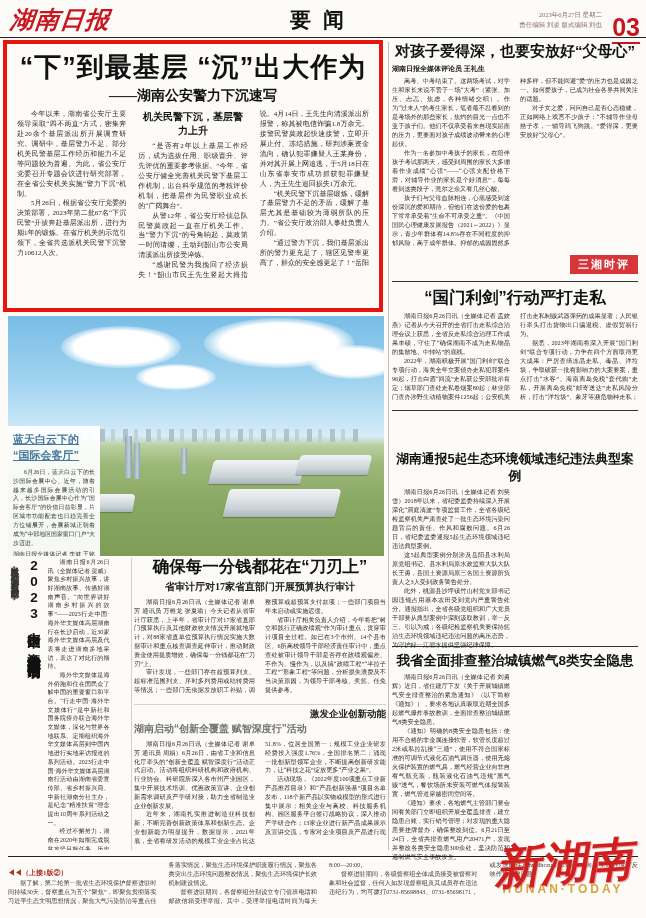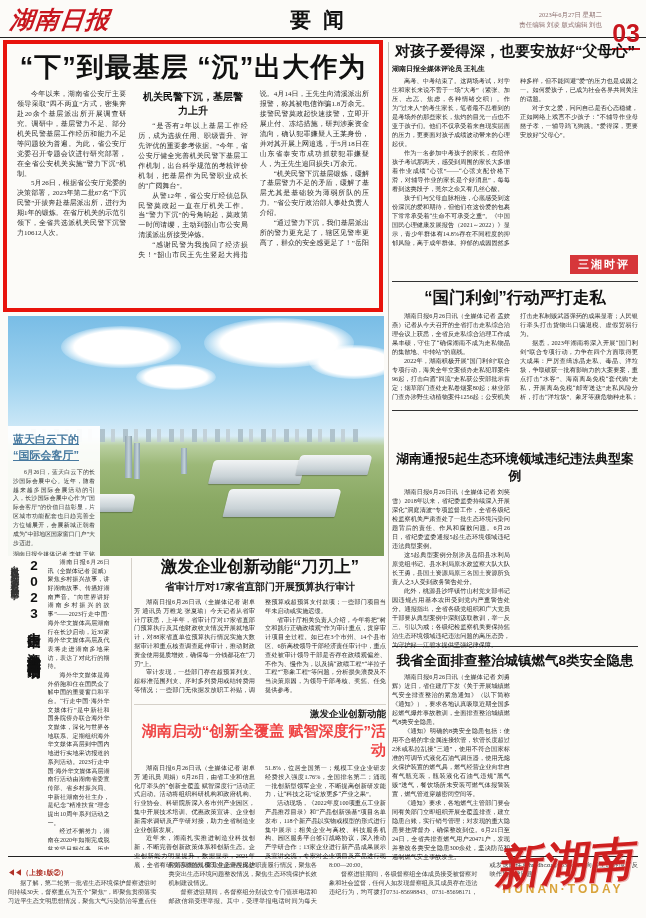--- a/index.html
+++ b/index.html
@@ -13,21 +13,21 @@
   .header { position:absolute; left:0; top:0; width:646px; height:38px;
             border-bottom:1.5px solid #222; background:#fcfbf8; }
   .masthead { position:absolute; left:10px; top:4px; font-family:"DejaVu Serif", serif;
               font-size:24px; font-weight:bold; font-style:italic; color:#c8161e;
               transform:skewX(-6deg); letter-spacing:1px; }
   .section-title { position:absolute; left:0; right:0; top:6px; text-align:center;
               font-family:"Liberation Sans", sans-serif; font-size:21px; font-weight:bold;
               letter-spacing:12px; color:#111; }
   .dateblock { position:absolute; right:44px; top:10px; text-align:right;
               font-size:6.5px; color:#8a6d6d; line-height:1.5; }
-  .pagenum  { position:absolute; right:6px; top:19px; font-family:"Liberation Sans", sans-serif;
+  .pagenum  { position:absolute; right:6px; top:13px; font-family:"Liberation Sans", sans-serif;
               font-size:25px; font-weight:bold; color:#c8161e; border-bottom:2px solid #c8161e; }
   
   .v-divider { position:absolute; left:388px; top:42px; height:808px; border-left:1px solid #c2bcb4; }
   .v-divider2 { position:absolute; left:131px; top:558px; height:292px; border-left:1px solid #d5d0c8; }
   
   .main-article { position:absolute; left:3px; top:40px; width:380px; height:272px;
                   border:4px solid #e8130c; background:#fcfbf8; padding:5px 10px 4px; }
   .main-headline { text-align:center; font-family:"Liberation Sans", sans-serif;
                   font-size:27px; font-weight:bold; letter-spacing:1px; color:#111; }
   .main-subtitle { text-align:center; font-size:14px; font-weight:bold; margin-top:2px; color:#111; }
@@ -62,21 +62,21 @@
   .vert-body .para { font-size:6px; line-height:1.45; text-indent:12px; }
   
   .audit-article { position:absolute; left:134px; top:556px; width:252px; height:146px; }
   .mid-headline { text-align:center; font-family:"Liberation Sans", sans-serif; font-size:16.5px; font-weight:bold; color:#111; }
   .mid-subtitle { text-align:center; font-size:10px; font-weight:bold; margin-top:2px; color:#222; }
   .audit-body { margin-top:4px; height:104px; column-count:2; column-gap:10px; }
   .audit-body .para, .innov-body .para { font-size:6.2px; line-height:1.42; text-indent:12px; }
   .innov-article { position:absolute; left:134px; top:704px; width:252px; height:148px;
                    border-top:1px solid #d5d0c8; padding-top:3px; }
   .innov-kicker { text-align:right; font-size:9.5px; font-weight:bold; color:#222; }
-  .innov-headline { text-align:right; font-family:"Liberation Sans", sans-serif; font-size:15px; font-weight:bold; color:#ef4444; margin-top:1px; }
+  .innov-headline { text-align:left; font-family:"Liberation Sans", sans-serif; font-size:10px; font-weight:bold; color:#737373; margin-top:1px; }
   .innov-body { margin-top:4px; height:106px; column-count:2; column-gap:10px; }
   
   .right-col { position:absolute; left:392px; top:42px; width:246px; }
   .r-article { position:relative; }
   .r-headline { text-align:center; font-family:"Liberation Sans", sans-serif; font-weight:bold; color:#111; }
   .r-byline { font-size:7px; font-weight:bold; margin-top:3px; color:#222; }
   .r-body { margin-top:3px; column-count:2; column-gap:10px; }
   .r-body .para { font-size:6.2px; line-height:1.45; text-indent:12px; }
   .tag-box { position:absolute; right:0; bottom:2px; background:#d6363a; color:#fff;
              font-family:"Liberation Sans", sans-serif; font-size:11px; font-weight:bold;
@@ -110,20 +110,21 @@
       <div>责任编辑 刘凌 版式编辑 刘也</div>
     </div>
     <div class="pagenum">03</div>
   </div>
 
   <div class="v-divider"></div>
   <div class="v-divider2"></div>
 
   <div class="main-article">
     <div class="main-headline">“下”到最基层 “沉”出大作为</div>
+    <div class="main-subtitle">——湖南公安警力下沉速写</div>
     <div class="flow main-body">
         <p class="para">今年以来，湖南省公安厅主要领导采取“四不两直”方式，密集奔赴20余个基层派出所开展调查研究。调研中，基层警力不足、部分机关民警基层工作经历和能力不足等问题较为普遍。为此，省公安厅党委召开专题会议进行研究部署，在全省公安机关实施“警力下沉”机制。</p>
         <p class="para">5月26日，根据省公安厅党委的决策部署，2023年第二批67名“下沉民警”开拔奔赴基层派出所，进行为期1年的锻炼。在省厅机关的示范引领下，全省共选派机关民警下沉警力10612人次。</p>
         <h4 class="subhead">机关民警下沉，基层警力上升</h4>
         <p class="para">“是否有2年以上基层工作经历，成为选拔任用、职级晋升、评先评优的重要参考依据。”今年，省公安厅健全完善机关民警下基层工作机制，出台科学规范的考核评价机制，把基层作为民警职业成长的“广阔舞台”。</p>
         <p class="para">从警12年，省公安厅经侦总队民警莫政起一直在厅机关工作。当“警力下沉”的号角响起，莫政第一时间请缨，主动到韶山市公安局清溪派出所接受淬炼。</p>
         <p class="para">“感谢民警为我挽回了经济损失！”韶山市民王先生竖起大拇指说。4月14日，王先生向清溪派出所报警，称其被电信诈骗1.8万余元。接警民警莫政起快速接警，立即开展止付、冻结措施，研判涉案资金流向，确认犯罪嫌疑人王某身份，并对其开展上网追逃，于5月18日在山东省泰安市成功抓获犯罪嫌疑人，为王先生追回损失1万余元。</p>
         <p class="para">“机关民警下沉基层锻炼，缓解了基层警力不足的矛盾，缓解了基层尤其是基础较为薄弱所队的压力。”省公安厅政治部人事处负责人介绍。</p>
         <p class="para">“通过警力下沉，我们基层派出所的警力更充足了，辖区见警率更高了，群众的安全感更足了！”岳阳市公安局站前岭派出所所长由衷感慨。</p>
       </div>
@@ -156,21 +157,21 @@
     <div class="vert-kicker">向世界讲好湖南乡村振兴的故事</div>
     <div class="vert-headline">2023行走中国·海外华文媒体高层湖南行启动</div>
     <div class="flow vert-body">
         <p class="para">湖南日报6月26日讯（全媒体记者 贺威）聚焦乡村振兴故事，讲好湖南故事、传播好湖南声音。“向世界讲好湖南乡村振兴的故事”——2023行走中国·海外华文媒体高层湖南行在长沙启动，近30家海外华文媒体高层及代表将走进湖南多地采访，表达了对此行的期待。</p>
         <p class="para">海外华文媒体是海外侨胞和住在国民众了解中国的重要窗口和平台。“行走中国·海外华文媒体行”是中新社和国务院侨办联合海外华文媒体，深化与世界各地联系、定期组织海外华文媒体高层到中国内地进行实地采访报道的系列活动。2023行走中国·海外华文媒体高层湖南行活动由湖南省委宣传部、省乡村振兴局、中新社湖南分社主办，是纪念“精准扶贫”理念提出10周年系列活动之一。</p>
         <p class="para">经过不懈努力，湖南在2020年如期完成脱贫攻坚目标任务，历史性地解决了绝对贫困和区域性整体贫困问题。湖南以全面推进乡村振兴、加快农业农村现代化为目标，一手抓脱贫成果巩固拓展，守住不发生规模性返贫的底线，一手抓脱贫地区发展产业促进就业，一体化推进乡村振兴，因地以人为本扎实稳步推进乡村建设，建成7500多个美丽乡村示范村。</p>
       </div>
   </div>
 
   <div class="audit-article">
-    <div class="mid-headline">激发企业创新动能“刀刃上”</div>
+    <div class="mid-headline">确保每一分钱都花在“刀刃上”</div>
     <div class="mid-subtitle">省审计厅对17家省直部门开展预算执行审计</div>
     <div class="flow audit-body">
         <p class="para">湖南日报6月26日讯（全媒体记者 谢卓芳 通讯员 万稚龙 张夏瑜）今天记者从省审计厅获悉，上半年，省审计厅对17家省直部门预算执行及其他财政收支情况开展就地审计，对88家省直单位预算执行情况实施大数据审计和重点核查调查延伸审计，推动财政资金使用提质增效，确保每一分钱都花在“刀刃”上。</p>
         <p class="para">审计发现，一些部门存在超预算列支、超标准范围列支、序时多列费用或结转费用等情况；一些部门无依据发放职工补贴，调整预算或超预算支付款项；一些部门项目当年未启动或实施迟缓。</p>
         <p class="para">省审计厅相关负责人介绍，今年将把“树立和践行正确政绩观”作为审计重点，贯穿审计项目全过程。如已在3个市州、14个县市区、6所高校领导干部经济责任审计中，重点查处被审计领导干部是否存在政绩观偏差、不作为、慢作为，以及搞“政绩工程”“半拉子工程”“形象工程”等问题，分析损失浪费及不当决策原因，为领导干部考核、奖惩、任免提供参考。</p>
       </div>
   </div>
 
   <div class="innov-article">
     <div class="innov-kicker">激发企业创新动能</div>

